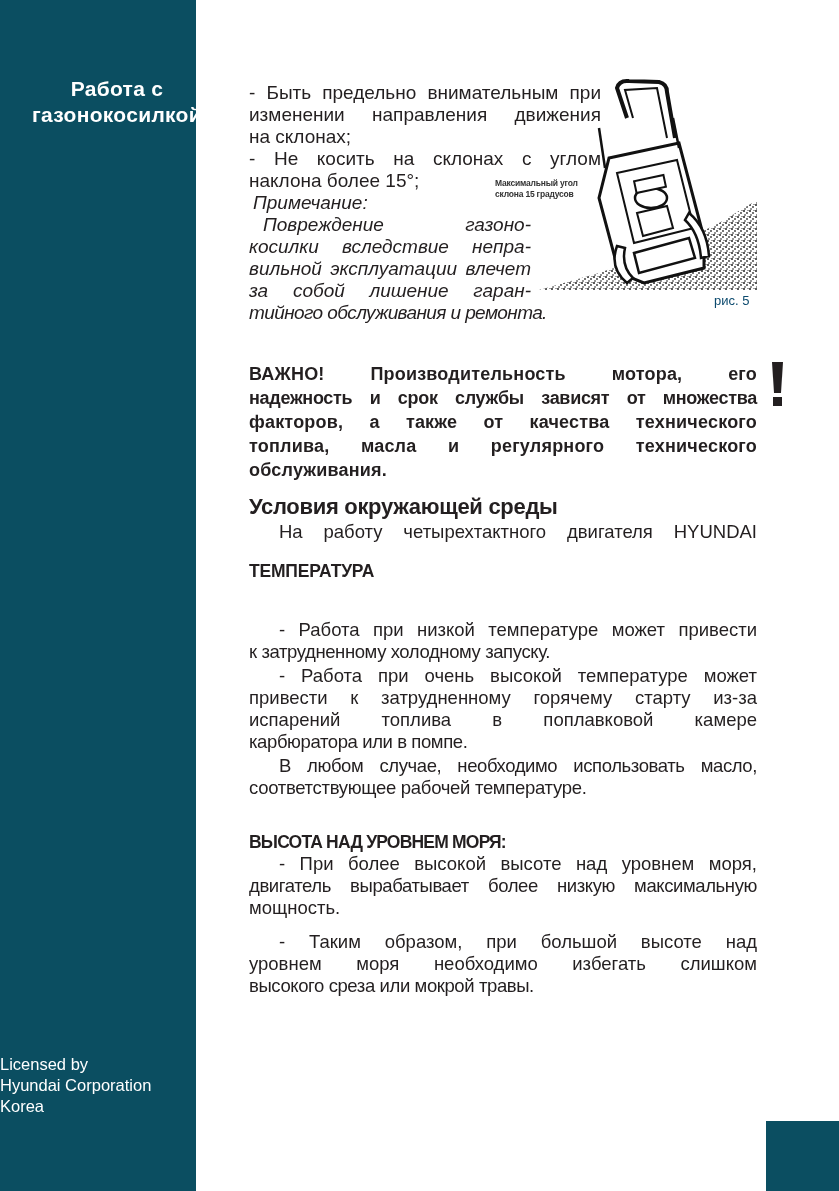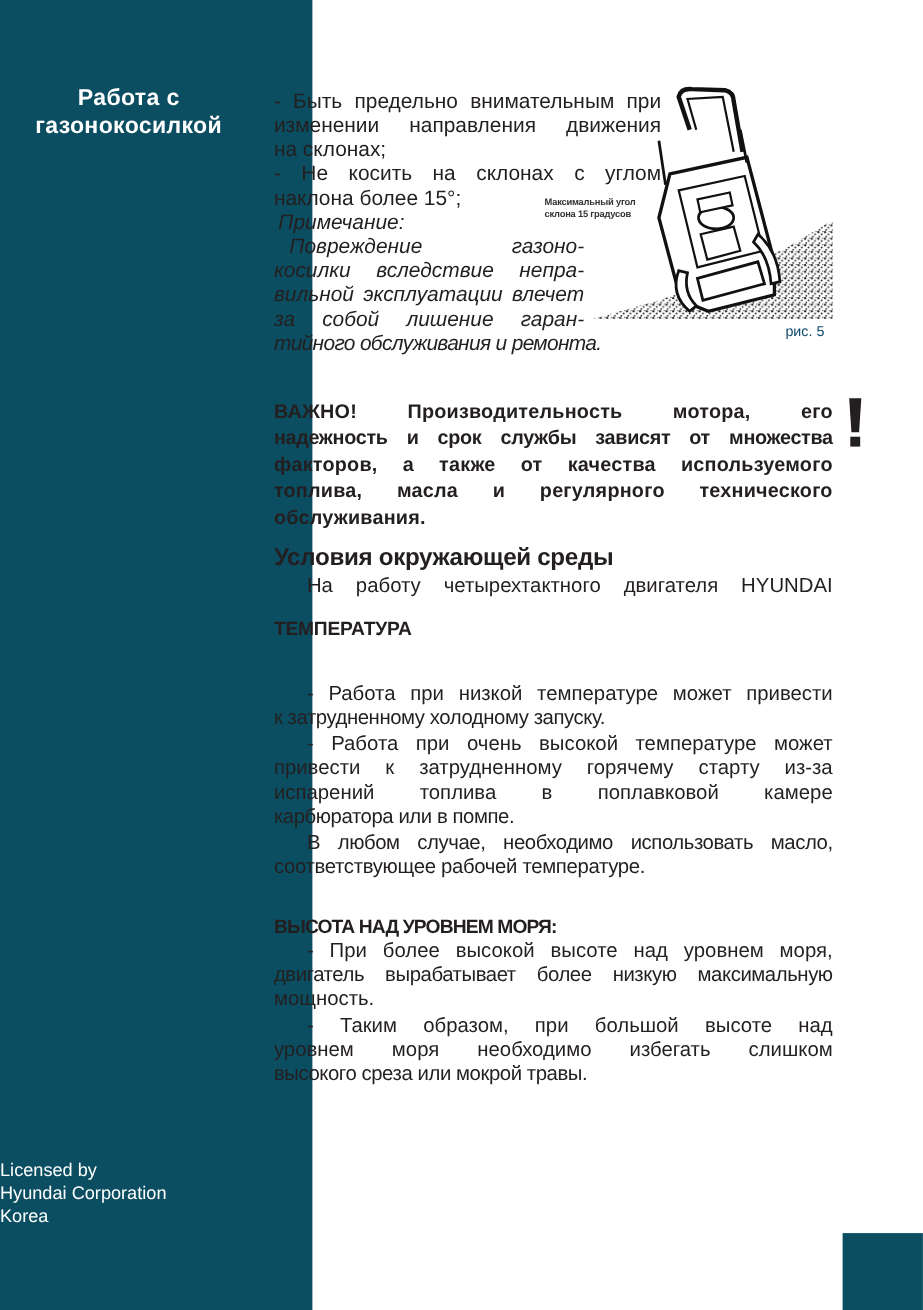--- a/index.html
+++ b/index.html
@@ -1,20 +1,20 @@
 <!DOCTYPE html>
 <html><head>
 <meta charset="utf-8">
 <style>
   * { margin: 0; padding: 0; box-sizing: border-box; }
   html, body { width: 839px; height: 1191px; background: #ffffff; overflow: hidden; }
   body { position: relative; font-family: "Liberation Sans", sans-serif; color: #231f20; }
 
   .sidebar {
-    position: absolute; left: 0; top: 0; width: 284px; height: 1191px;
+    position: absolute; left: 0; top: 0; width: 196px; height: 1191px;
     background: #0b4e61; color: #ffffff;
   }
   .sidebar-title {
     position: absolute; left: 0; top: 76px; width: 234px;
     text-align: center; font-weight: bold; font-size: 21px; line-height: 26px;
     letter-spacing: 0.3px;
   }
   .sidebar-title span { display: block; }
   .license {
     position: absolute; left: 0; top: 1054px; width: 234px;
@@ -131,21 +131,21 @@
 
     <line x1="66" y1="90" x2="60" y2="50" stroke="#111" stroke-width="2.5"></line>
     <line x1="140" y1="70" x2="134" y2="40" stroke="#111" stroke-width="2.5"></line>
   </svg>
 
   <div class="fig-label">рис. 5</div>
 
   <div class="important">
     <span class="jl">ВАЖНО! Производительность мотора, его</span>
     <span class="jl" style="letter-spacing:-0.3px">надежность и срок службы зависят от множества</span>
-    <span class="jl">факторов, а также от качества используемого</span>
+    <span class="jl">факторов, а также от качества технического</span>
     <span class="jl">топлива, масла и регулярного технического</span>
     <span class="line">обслуживания.</span>
   </div>
   <svg class="exclaim" viewBox="0 0 20 48">
     <polygon points="5,2 16,2 14,33 7,33" fill="#231f20"></polygon>
     <rect x="6" y="37" width="9" height="9" fill="#231f20"></rect>
   </svg>
 
   <div class="section-title">Условия окружающей среды</div>
 
@@ -173,19 +173,19 @@
     <span class="line" style="letter-spacing:-0.3px">соответствующее рабочей температуре.</span>
   </div>
 
   <div class="subhead" style="top:831px; letter-spacing:-0.8px">ВЫСОТА НАД УРОВНЕМ МОРЯ:</div>
   <div class="block" style="top:853px">
     <span class="jl indent">
         <span class="jl">- При более высокой высоте над уровнем моря,</span>
       </span>
     <span class="jl" style="letter-spacing:-0.4px">двигатель вырабатывает более низкую максимальную</span>
     <span class="line">мощность.</span>
-    <span class="jl indent" style="margin-top:2px">
+    <span class="jl indent" style="margin-top:12px">
         <span class="jl">- Таким образом, при большой высоте над</span>
       </span>
     <span class="jl">уровнем моря необходимо избегать слишком</span>
     <span class="line" style="letter-spacing:-0.4px">высокого среза или мокрой травы.</span>
   </div>
 </div>
 
 </body></html>

